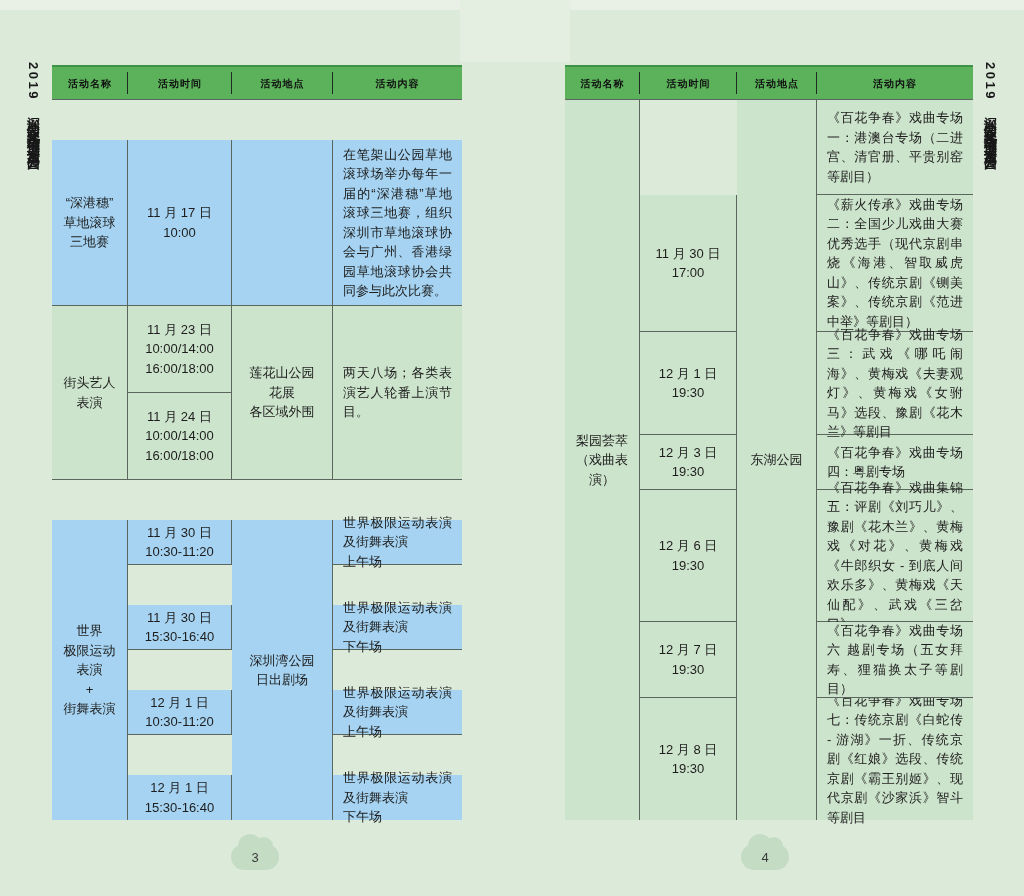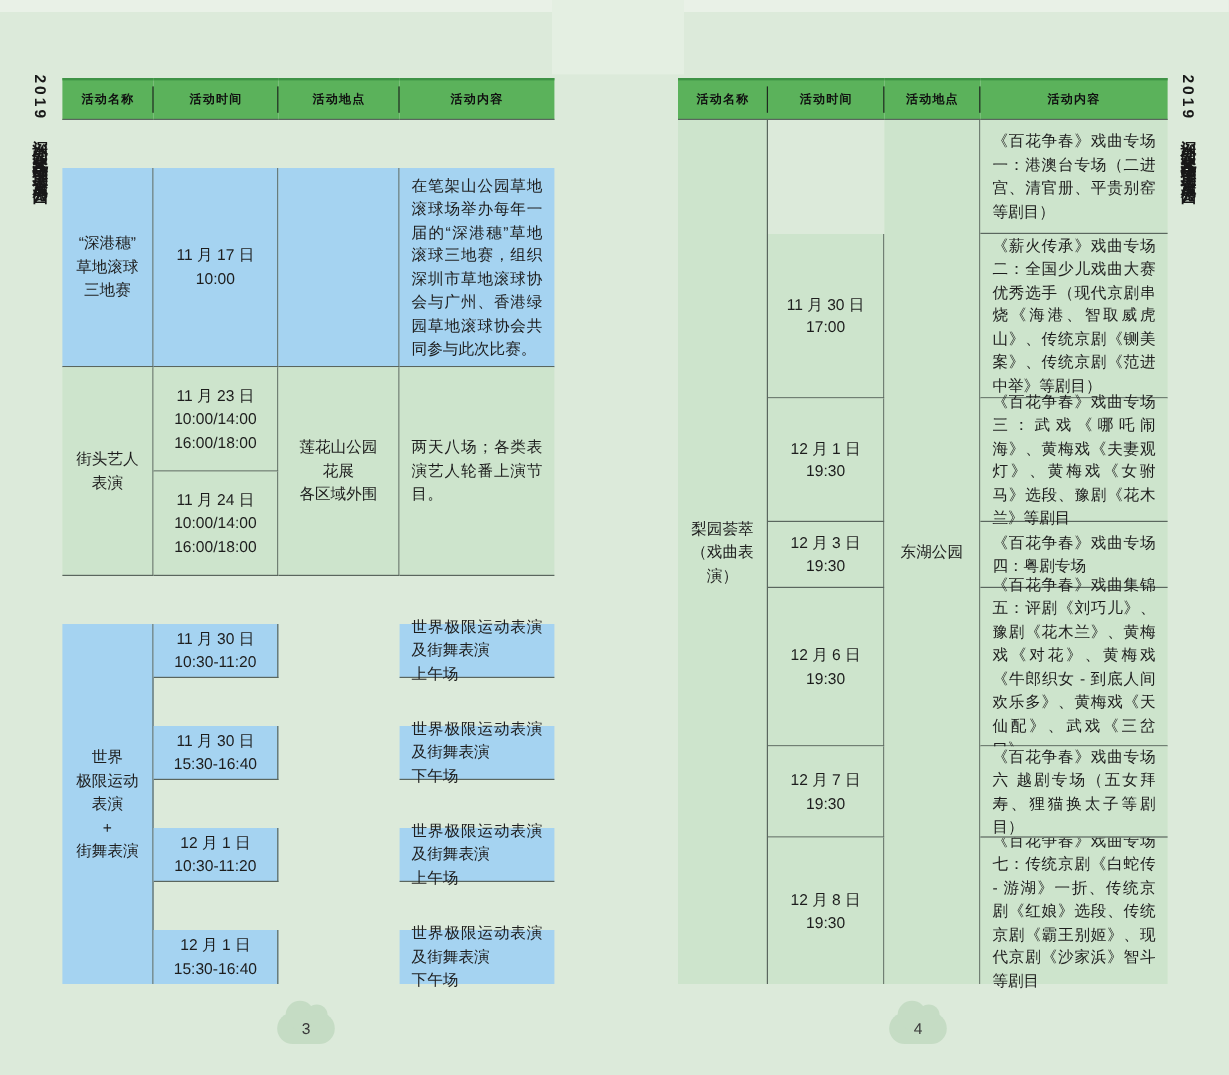--- a/index.html
+++ b/index.html
@@ -112,20 +112,22 @@
 +
 街舞表演</div>
   <div class="c blue" style="grid-area:5/2">11 月 30 日
 10:30-11:20</div>
   <div class="c blue" style="grid-area:6/2">11 月 30 日
 15:30-16:40</div>
   <div class="c blue" style="grid-area:7/2">12 月 1 日
 10:30-11:20</div>
   <div class="c blue no-b" style="grid-area:8/2">12 月 1 日
 15:30-16:40</div>
+  <div class="c blue no-b" style="grid-row:5/span 4;grid-column:3">深圳湾公园
+日出剧场</div>
   <div class="c blue content no-r" style="grid-area:5/4"><span>世界极限运动表演及街舞表演
 上午场</span></div>
   <div class="c blue content no-r" style="grid-area:6/4"><span>世界极限运动表演及街舞表演
 下午场</span></div>
   <div class="c blue content no-r" style="grid-area:7/4"><span>世界极限运动表演及街舞表演
 上午场</span></div>
   <div class="c blue content no-r no-b" style="grid-area:8/4"><span>世界极限运动表演及街舞表演
 下午场</span></div>
 </div>
 

